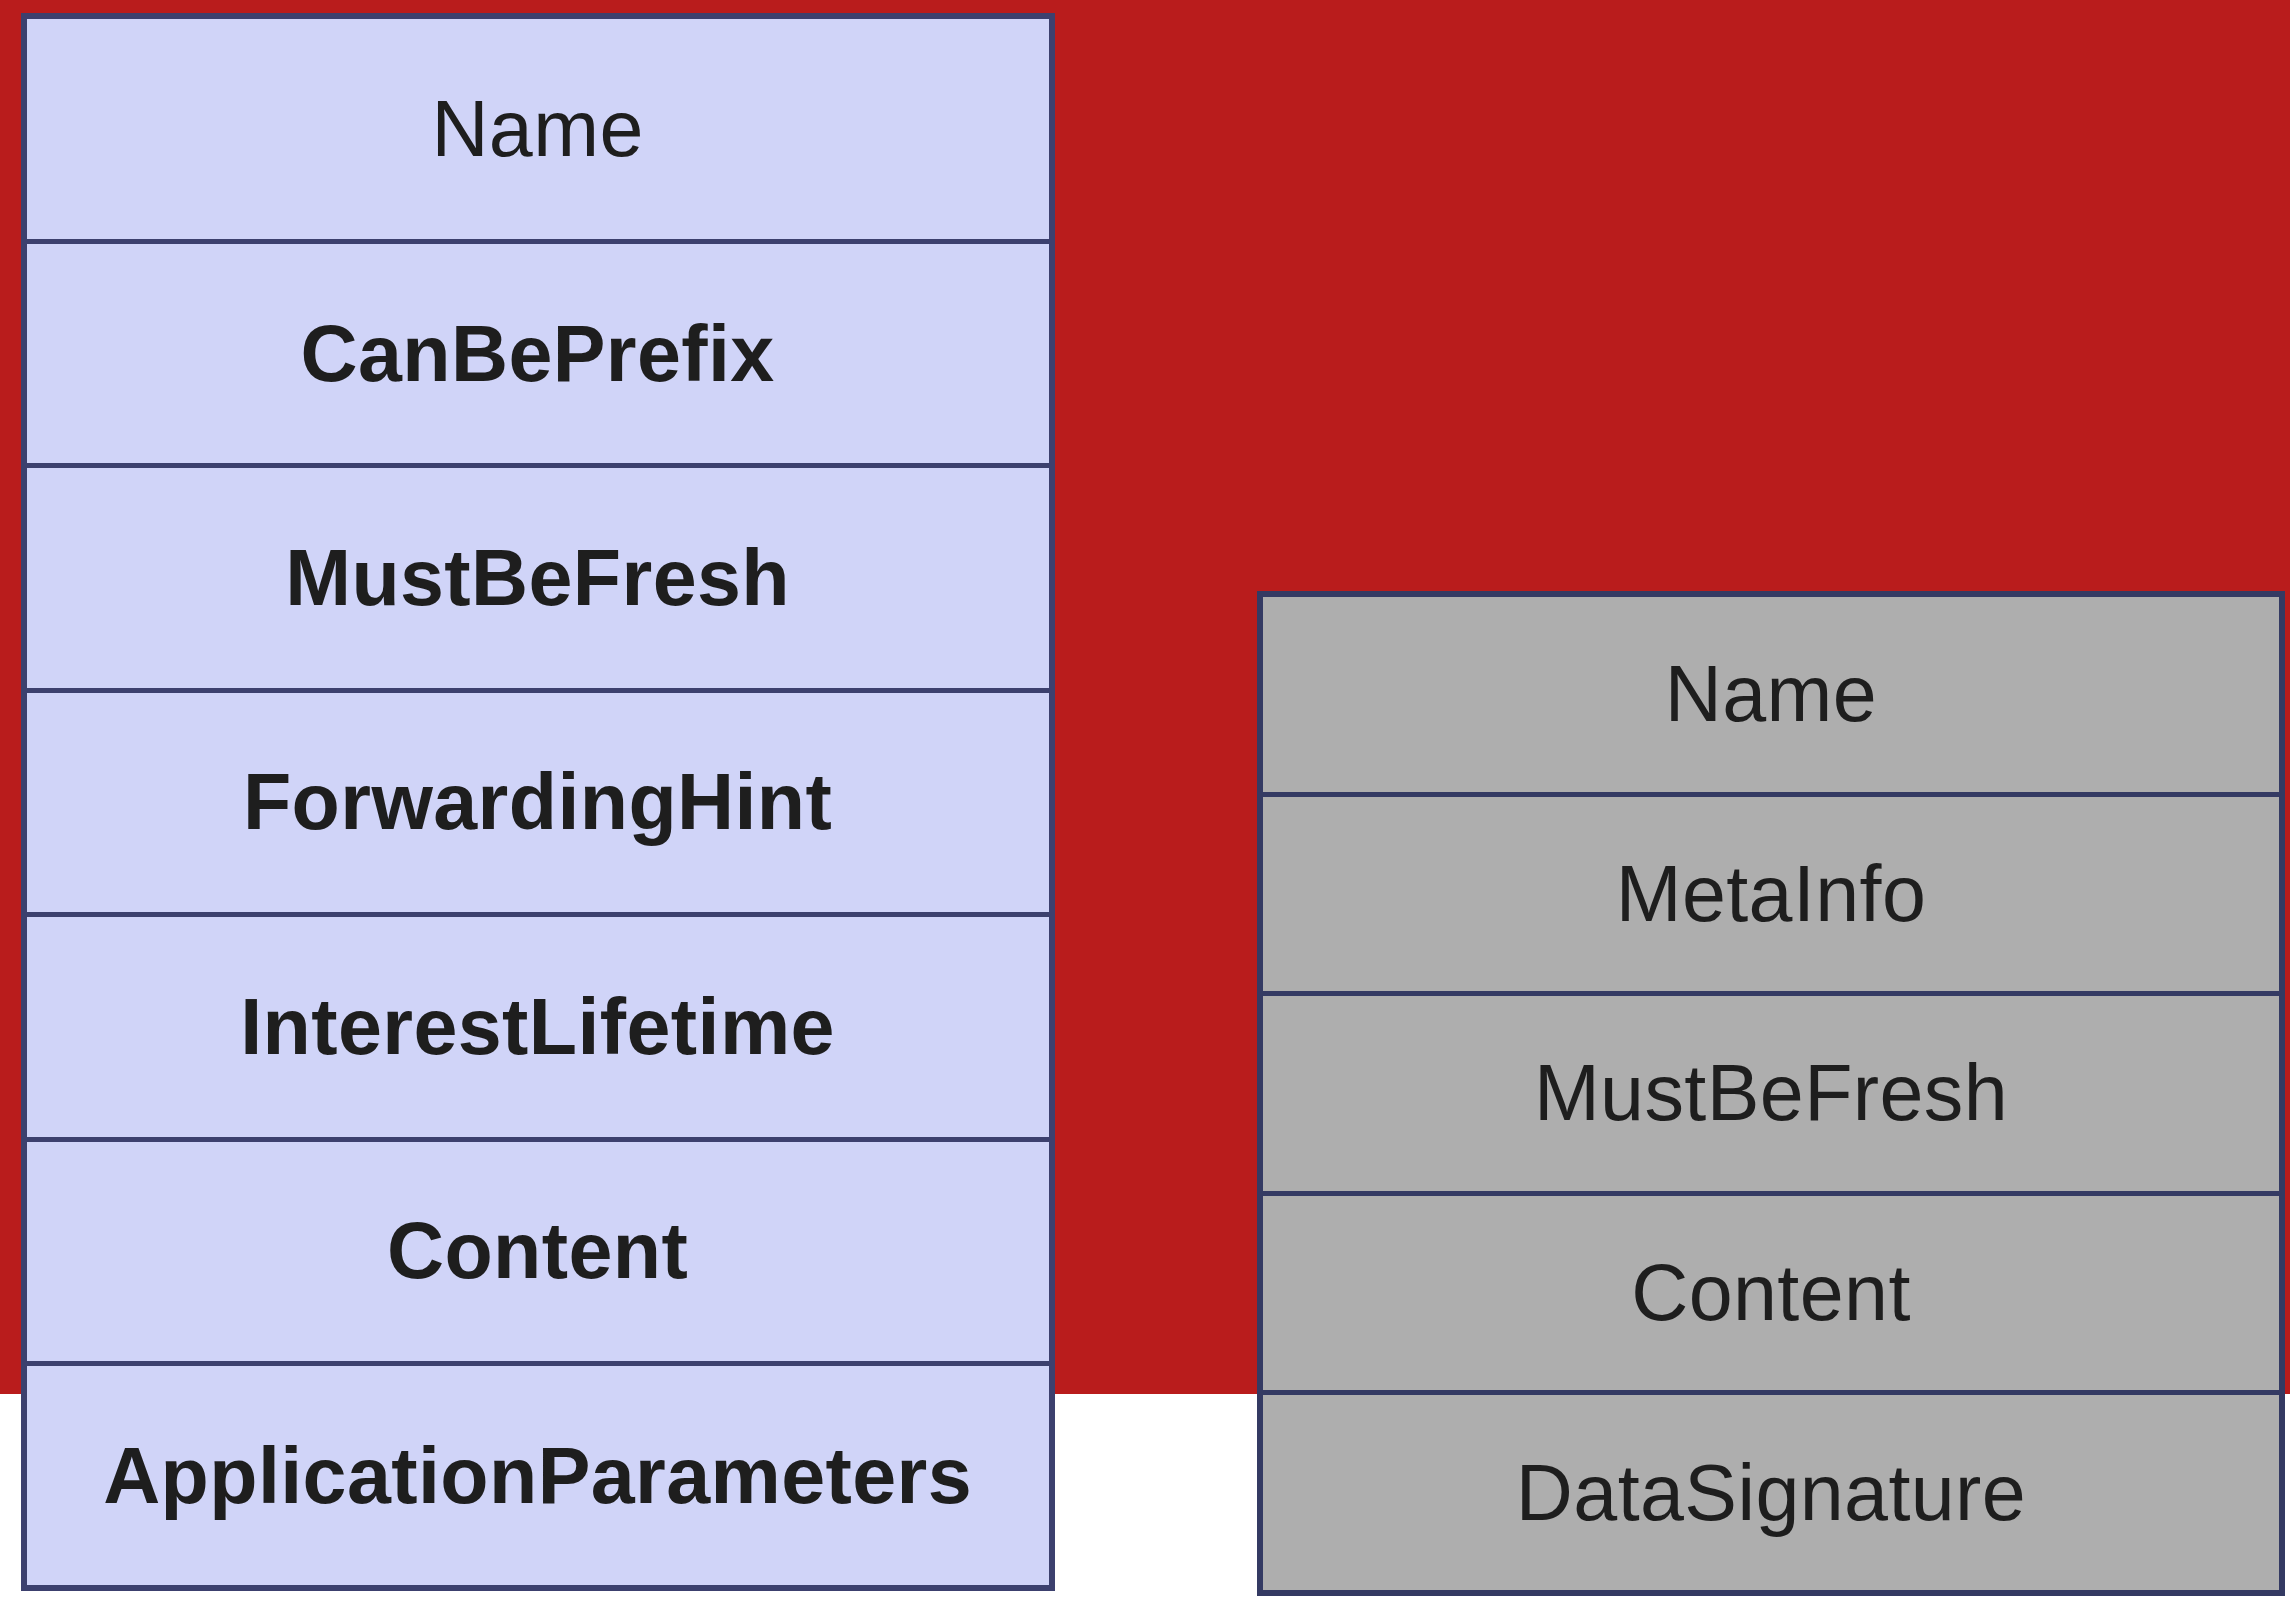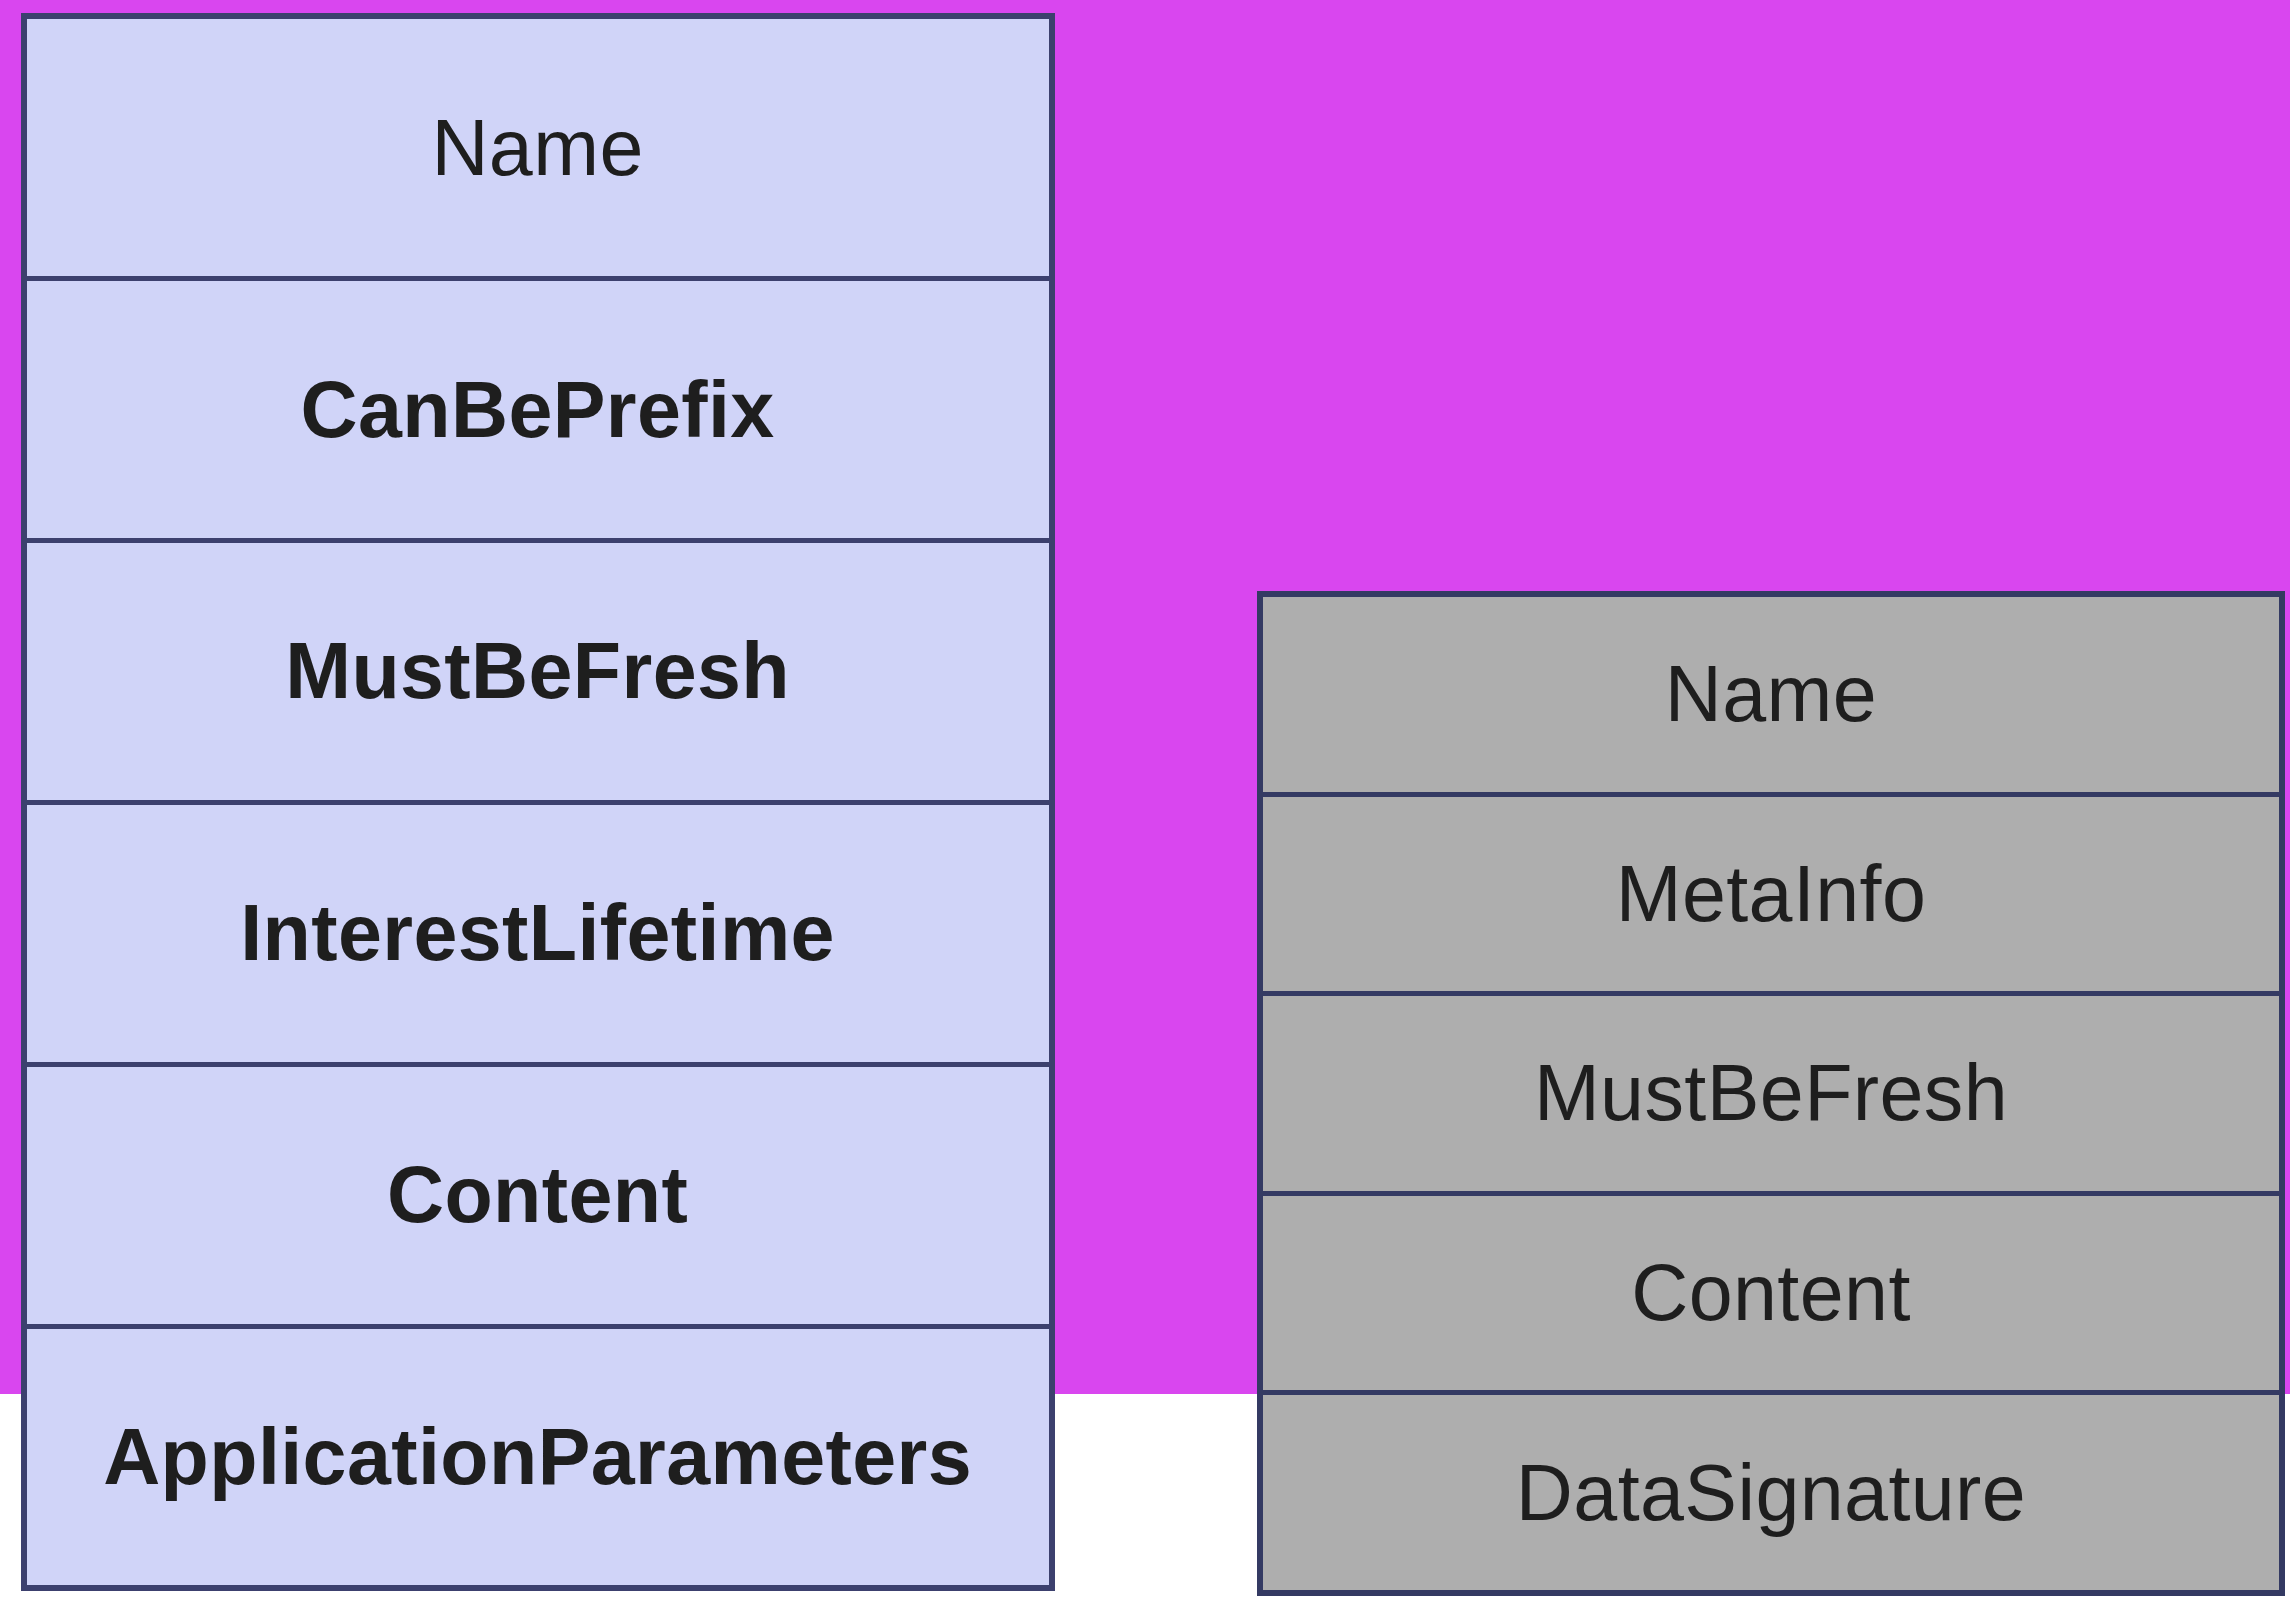--- a/index.html
+++ b/index.html
@@ -8,21 +8,21 @@
     background: #ffffff;
     width: 2291px;
     height: 1599px;
     overflow: hidden;
     font-family: "Liberation Sans", sans-serif;
   }
   .canvas {
     position: relative;
     width: 2291px;
     height: 1394px;
-    background: #d946ef;
+    background: #b91c1c;
   }
   .stack {
     position: absolute;
     display: flex;
     flex-direction: column;
     box-sizing: border-box;
     border-style: solid;
     border-width: 6.3px;
   }
   .stack-left {
@@ -62,20 +62,21 @@
 </style>
 </head>
 <body>
 
 <div class="canvas">
 
   <div class="stack stack-left">
     <div class="row">Name</div>
     <div class="row">CanBePrefix</div>
     <div class="row">MustBeFresh</div>
+    <div class="row">ForwardingHint</div>
     <div class="row">InterestLifetime</div>
     <div class="row">Content</div>
     <div class="row">ApplicationParameters</div>
   </div>
 
   <div class="stack stack-right">
     <div class="row">Name</div>
     <div class="row">MetaInfo</div>
     <div class="row">MustBeFresh</div>
     <div class="row">Content</div>

